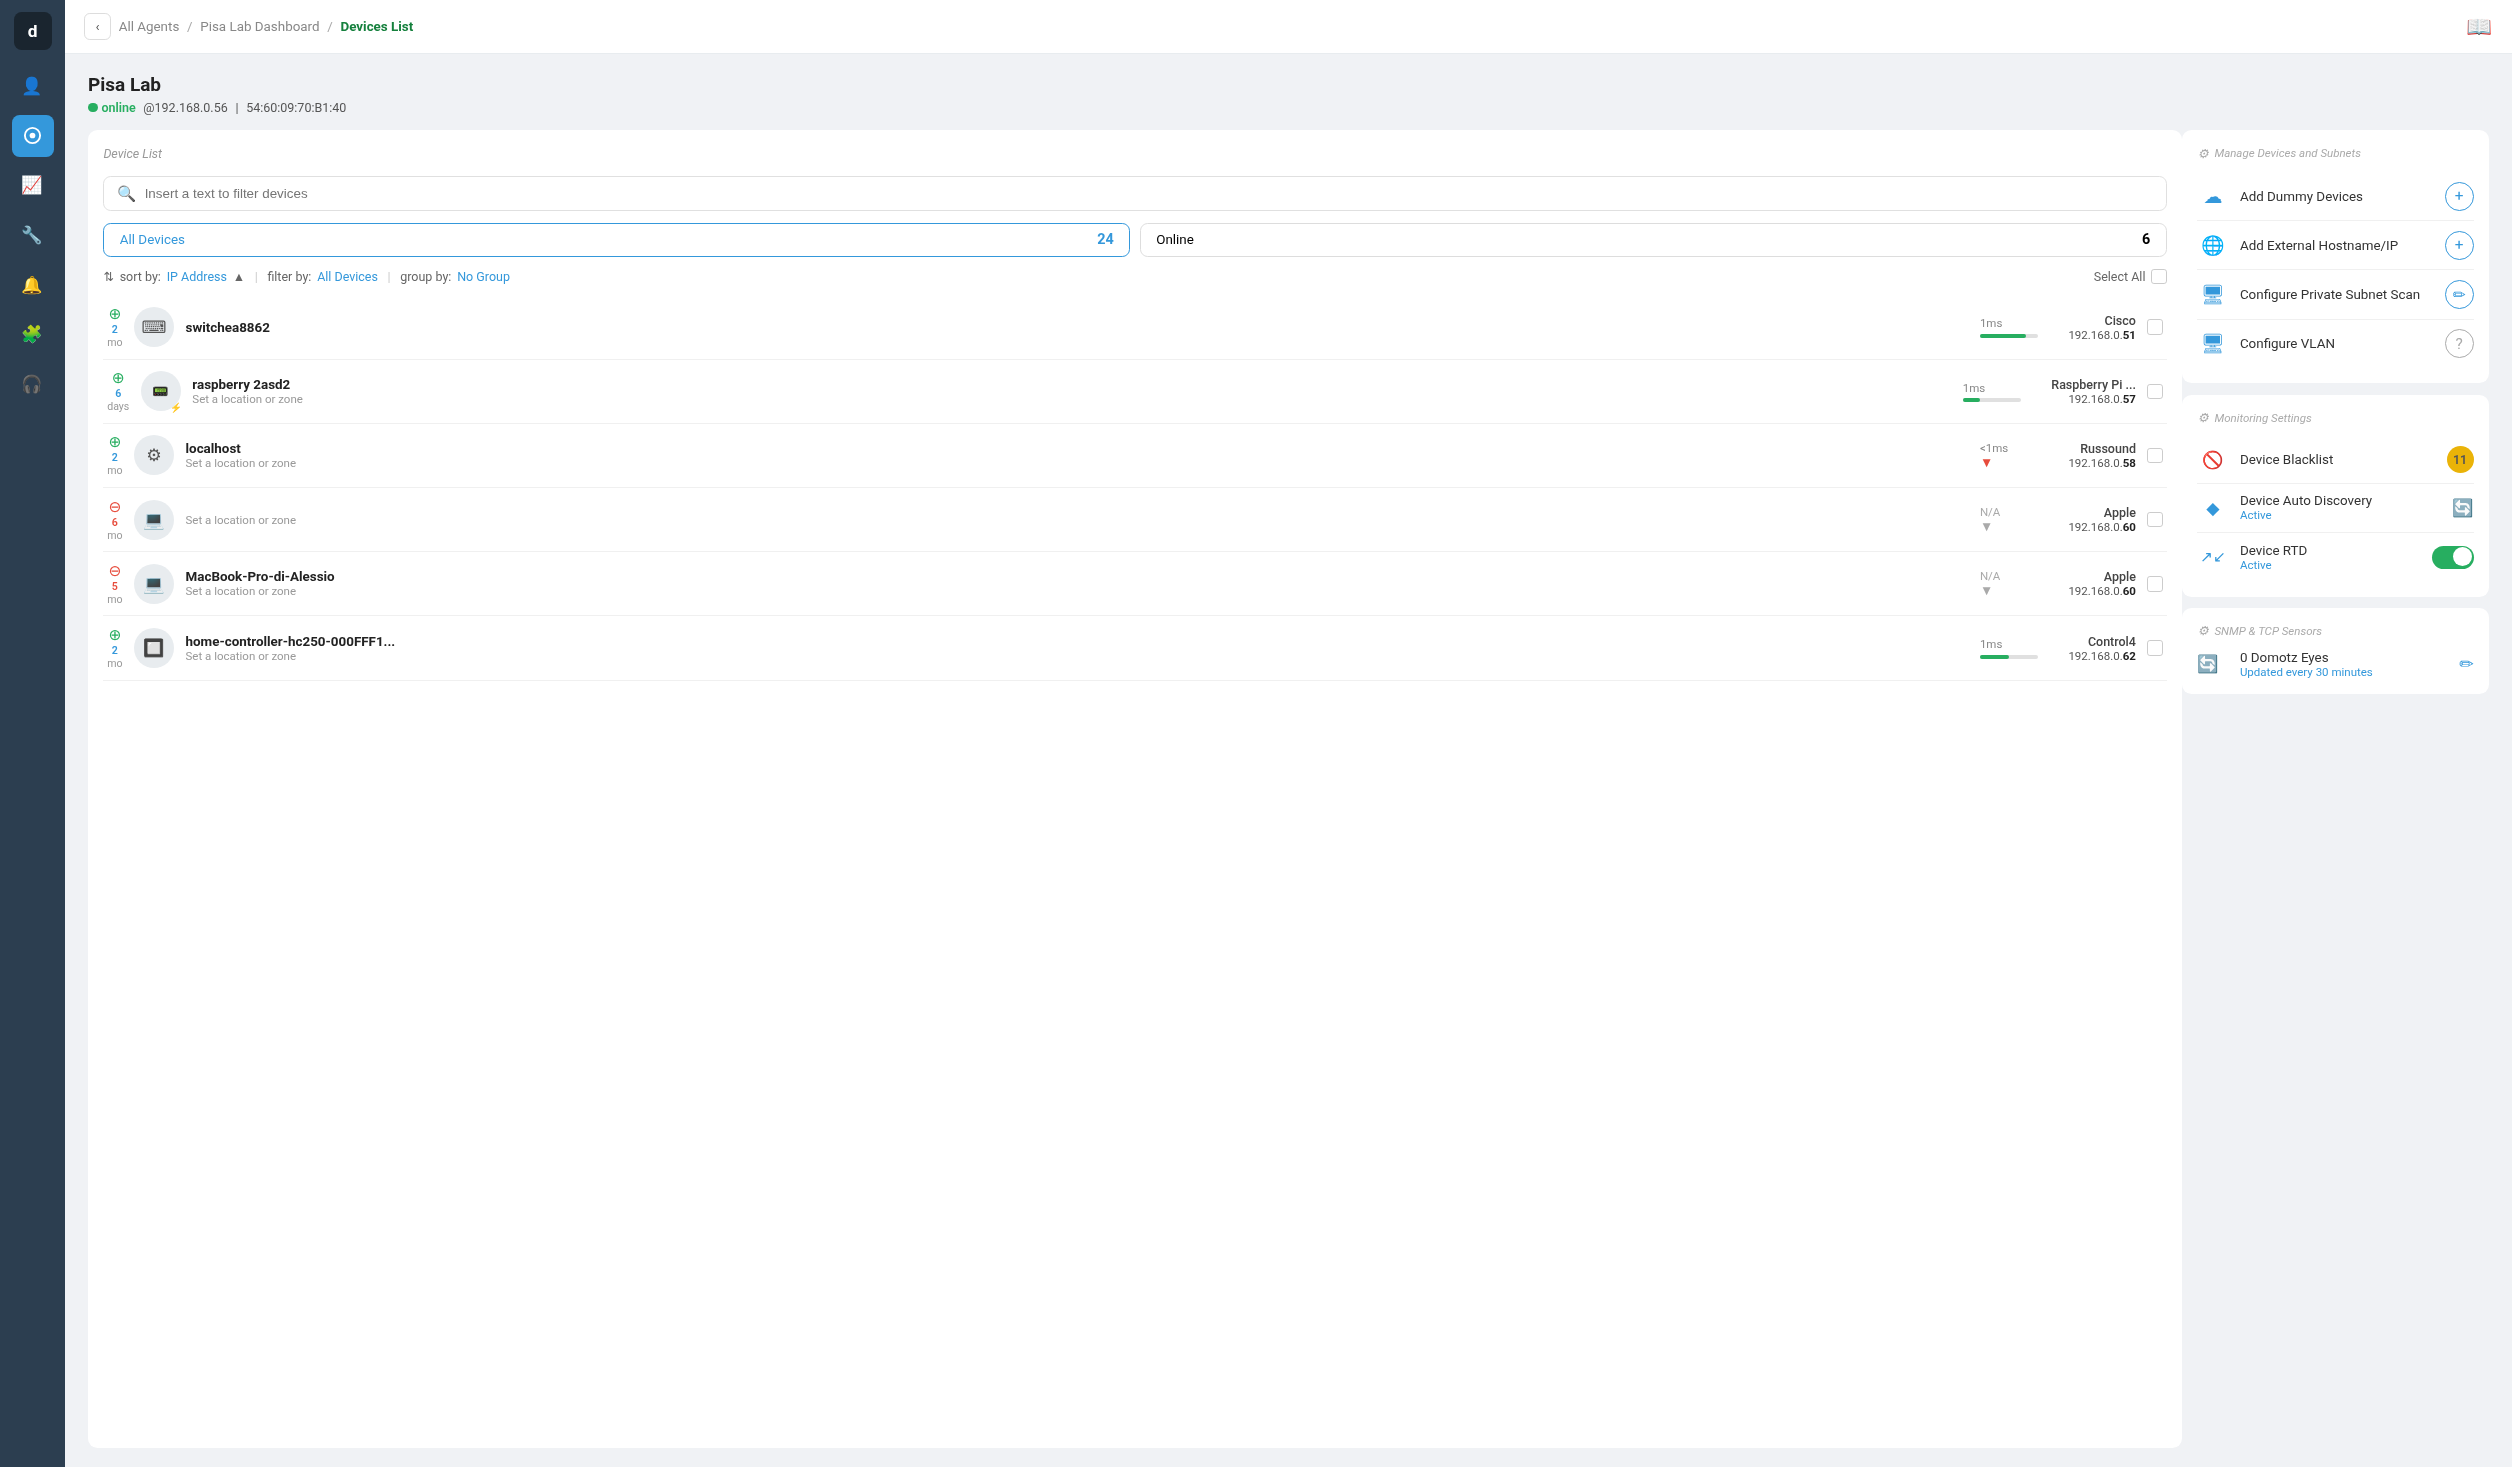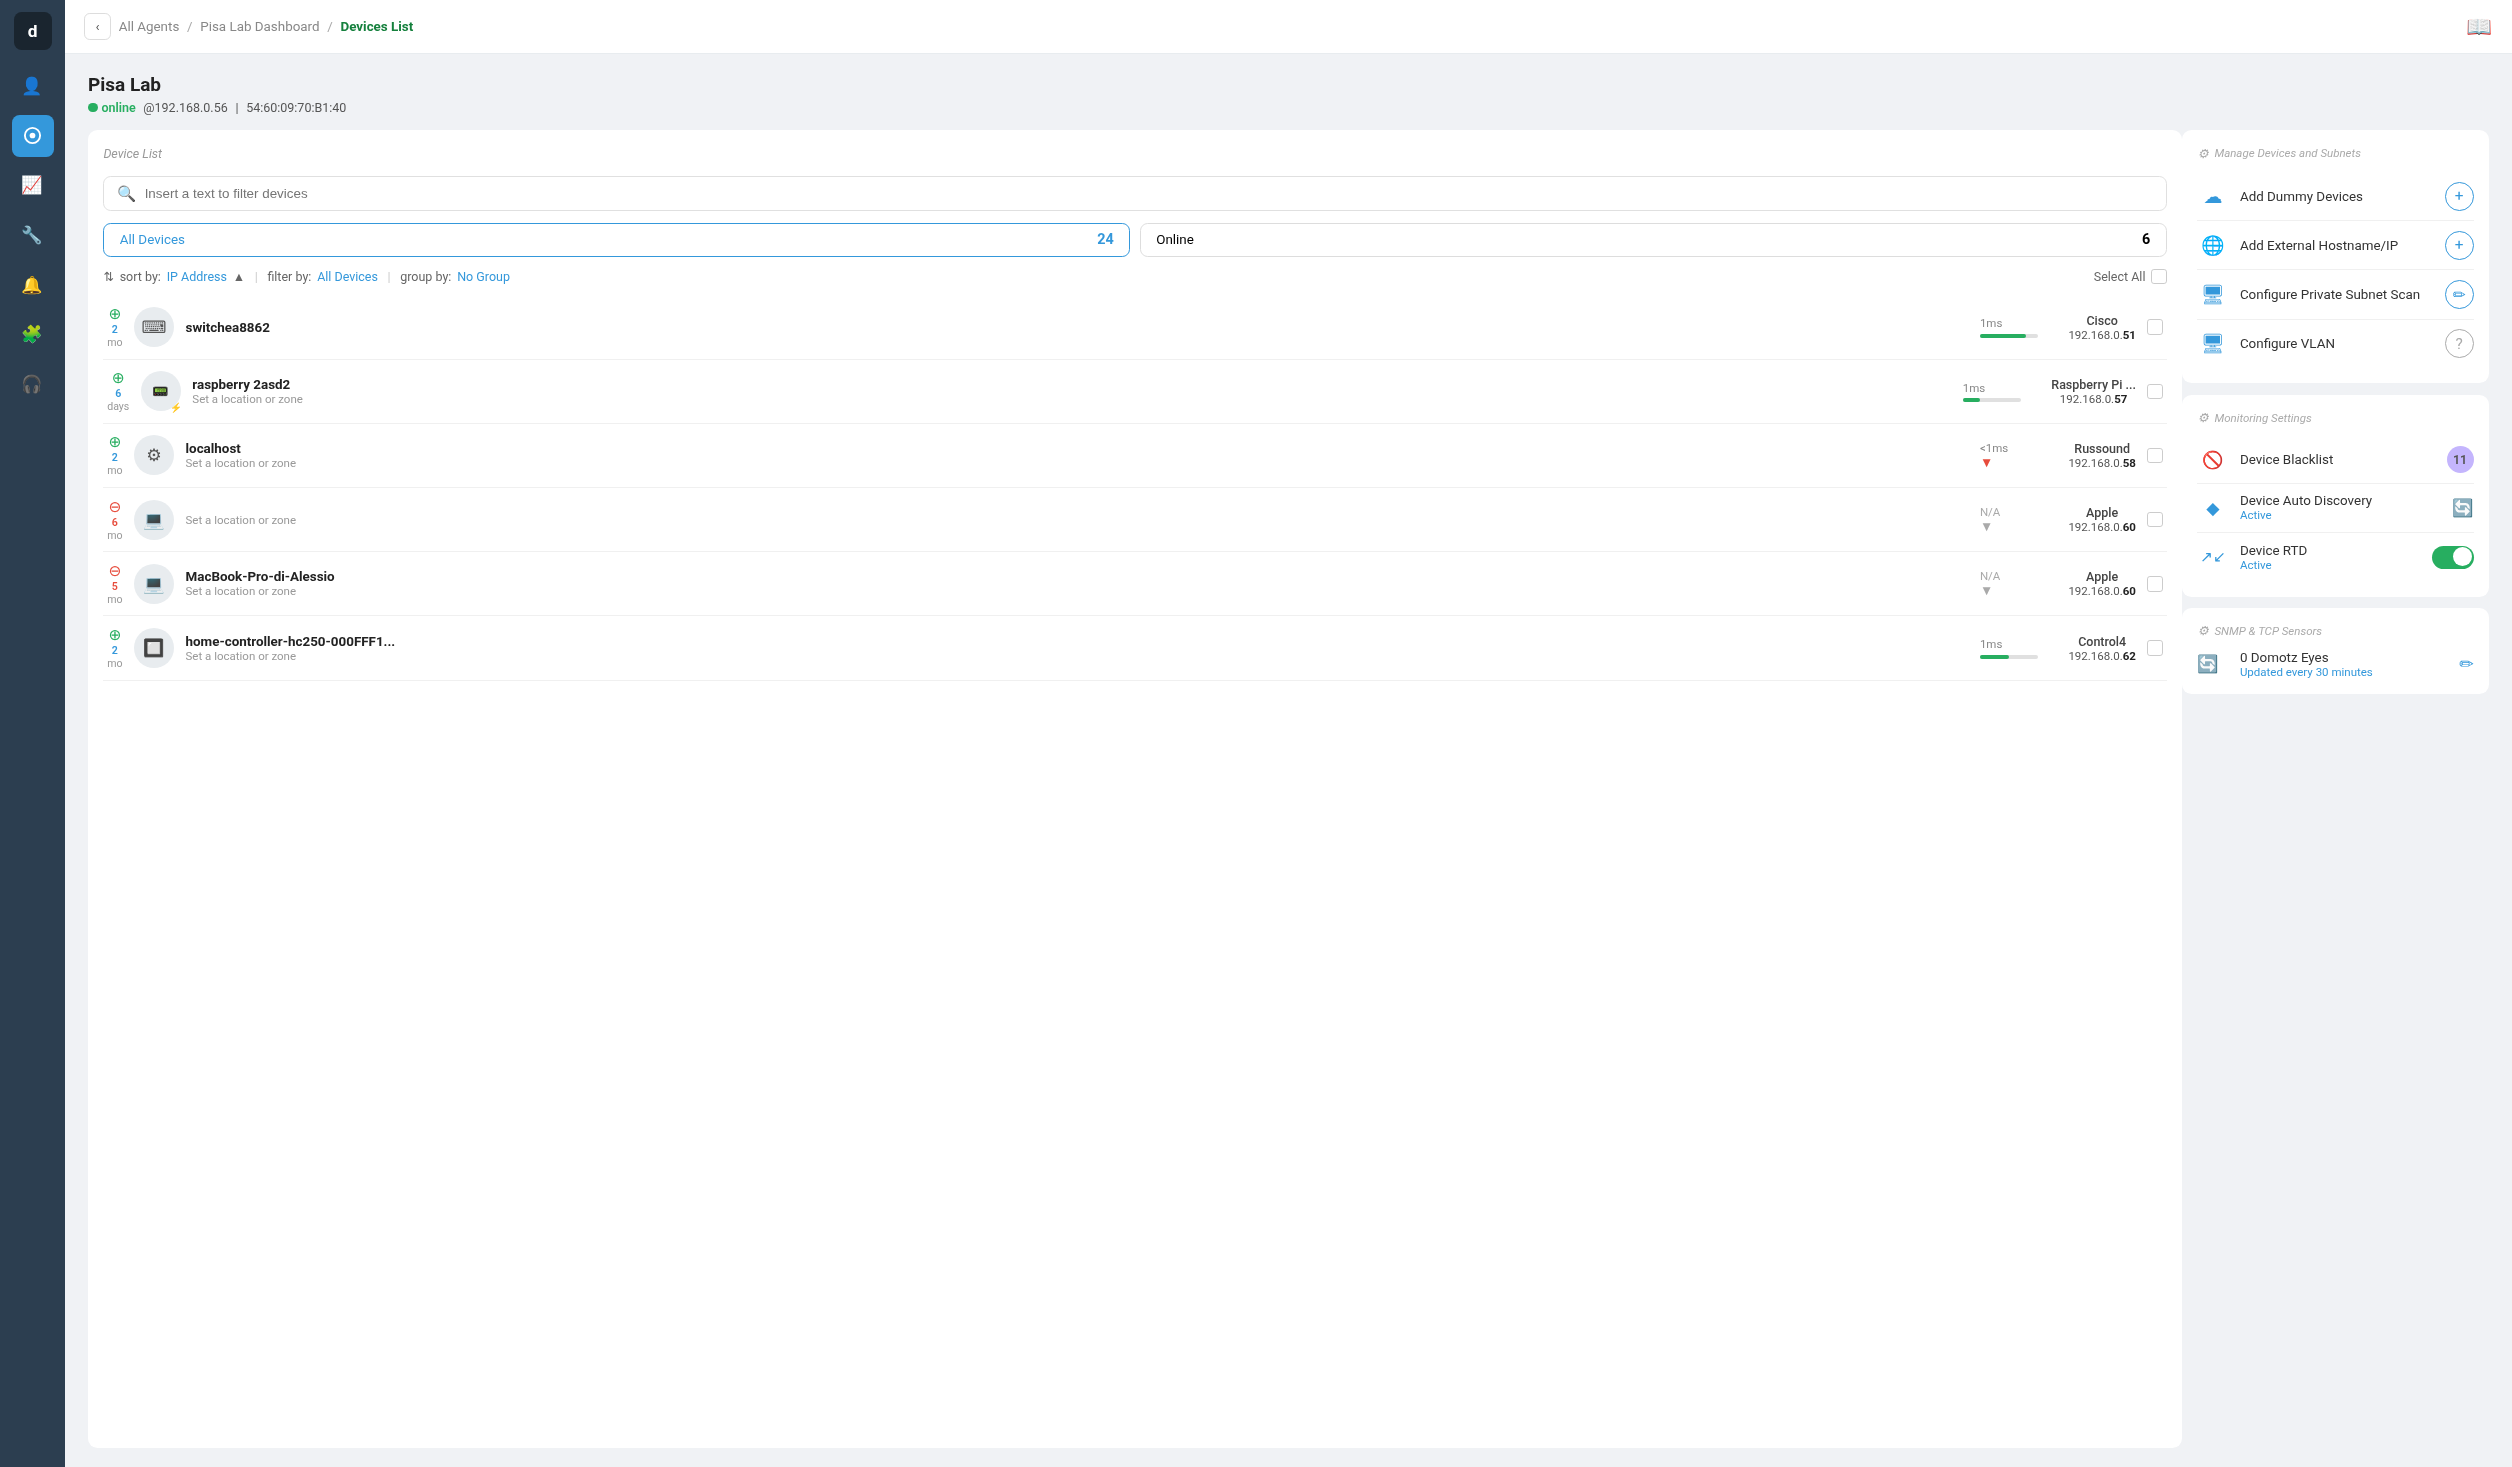--- a/index.html
+++ b/index.html
@@ -175,21 +175,21 @@
       position: absolute; bottom: -1.9px; right: -1.9px;
       display: flex; gap: 1.9px;
     }
     .badge-icon { font-size: 9.6px; }
     .device-info { flex: 1; }
     .device-name { font-weight: 700; font-size: 13.4px; color: #222; }
     .device-location { font-size: 11.5px; color: #999; }
     .device-ping { display: flex; flex-direction: column; align-items: flex-start; font-size: 11.5px; color: #888; width: 77px; }
     .ping-bar { width: 58px; height: 3.8px; background: #e0e0e0; border-radius: 1.9px; margin-top: 3.8px; position: relative; }
     .ping-fill { height: 3.8px; background: #27ae60; border-radius: 1.9px; }
-    .device-meta { text-align: center; font-size: 12.5px; }
+    .device-meta { text-align: right; font-size: 12.5px; }
     .device-vendor { color: #444; font-weight: 500; }
     .device-ip { color: #555; font-size: 11.5px; }
     .device-ip strong { color: #222; }
     .device-checkbox { width: 15.4px; height: 15.4px; border: 1.4px solid #ccc; border-radius: 2.9px; flex-shrink: 0; }
 
     
     .right-panel {
       width: 307px;
       display: flex;
       flex-direction: column;
@@ -239,21 +239,21 @@
       padding: 9.6px 0;
       border-bottom: 1px solid #f0f0f0;
       gap: 11.5px;
     }
     .monitor-row:last-child { border-bottom: none; }
     .monitor-icon { font-size: 17.3px; width: 31px; text-align: center; }
     .monitor-label { flex: 1; }
     .monitor-label .label-main { font-size: 13.4px; color: #333; }
     .monitor-label .label-sub { font-size: 11.5px; color: #3498db; }
     .monitor-badge {
-      background: #c4b5fd;
+      background: #eab308;
       border-radius: 50%;
       width: 27px; height: 27px;
       display: flex; align-items: center; justify-content: center;
       font-size: 12.5px; font-weight: 600; color: #555;
     }
     .monitor-refresh { font-size: 17.3px; color: #3498db; cursor: pointer; }
     .toggle {
       width: 42px; height: 23px;
       background: #27ae60;
       border-radius: 11.5px;

